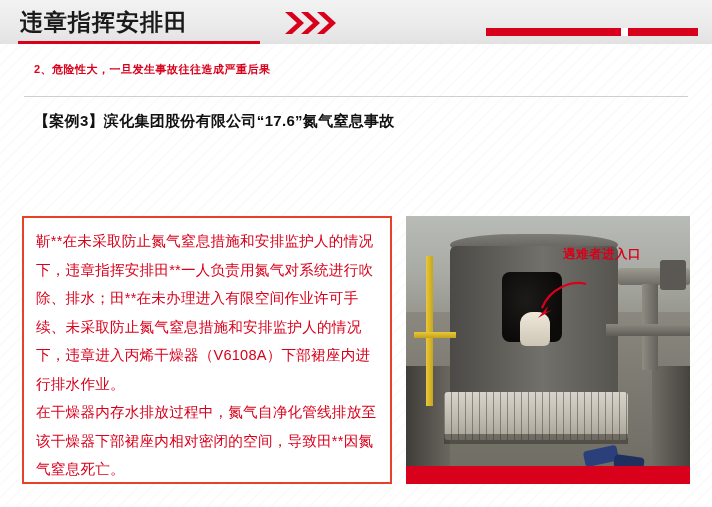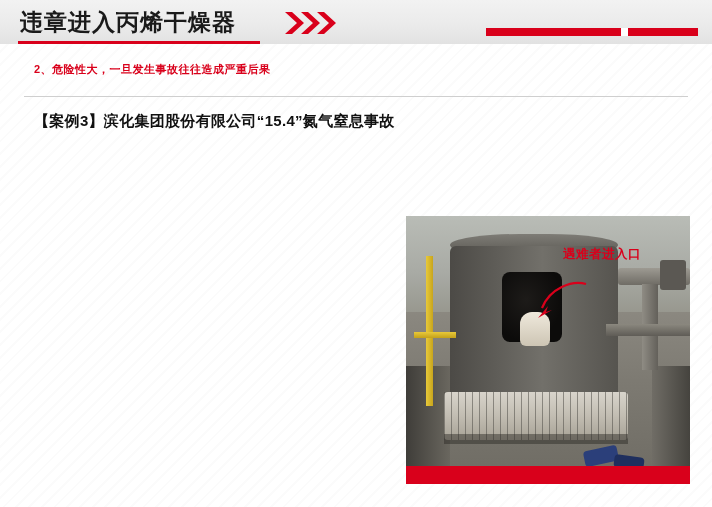--- a/index.html
+++ b/index.html
@@ -291,38 +291,44 @@
   }
 </style>
 </head>
 <body>
 
 <div id="slide">
   <div id="bg-texture"></div>
 
   <div id="header">
     <div id="header-band"></div>
-    <div id="header-title">违章进入丙烯干燥器</div>
+    <div id="header-title">违章指挥安排田</div>
     <div id="title-underline"></div>
     <div id="header-chevrons">
       <svg width="56" height="26" viewBox="0 0 56 26">
         <polygon points="0,2 12,13 0,24 7,24 19,13 7,2" fill="#d9001b"></polygon>
         <polygon points="16,2 28,13 16,24 23,24 35,13 23,2" fill="#d9001b"></polygon>
         <polygon points="32,2 44,13 32,24 39,24 51,13 39,2" fill="#d9001b"></polygon>
       </svg>
     </div>
     <div id="header-bar-right"></div>
     <div id="header-bar-notch"></div>
   </div>
 
   <div id="section-heading">2、危险性大，一旦发生事故往往造成严重后果</div>
   <div id="heading-rule"></div>
 
-  <div id="case-title">【案例3】滨化集团股份有限公司“15.4”氮气窒息事故</div>
-
+  <div id="case-title">【案例3】滨化集团股份有限公司“17.6”氮气窒息事故</div>
+
+  <div id="text-panel">
+    <div id="text-panel-content">
+      <p>靳**在未采取防止氮气窒息措施和安排监护人的情况下，违章指挥安排田**一人负责用氮气对系统进行吹除、排水；田**在未办理进入有限空间作业许可手续、未采取防止氮气窒息措施和安排监护人的情况下，违章进入丙烯干燥器（V6108A）下部裙座内进行排水作业。</p>
+      <p>在干燥器内存水排放过程中，氮气自净化管线排放至该干燥器下部裙座内相对密闭的空间，导致田**因氮气窒息死亡。</p>
+    </div>
+  </div>
 
   <div id="photo">
     <div class="ph" id="ph-sky"></div>
     <div class="ph" id="ph-ground"></div>
     <div class="ph" id="ph-dark-left"></div>
     <div class="ph" id="ph-dark-right"></div>
     <div class="ph" id="ph-vessel-top"></div>
     <div class="ph" id="ph-vessel"></div>
     <div class="ph" id="ph-hole"></div>
     <div class="ph" id="ph-hole-light"></div>

